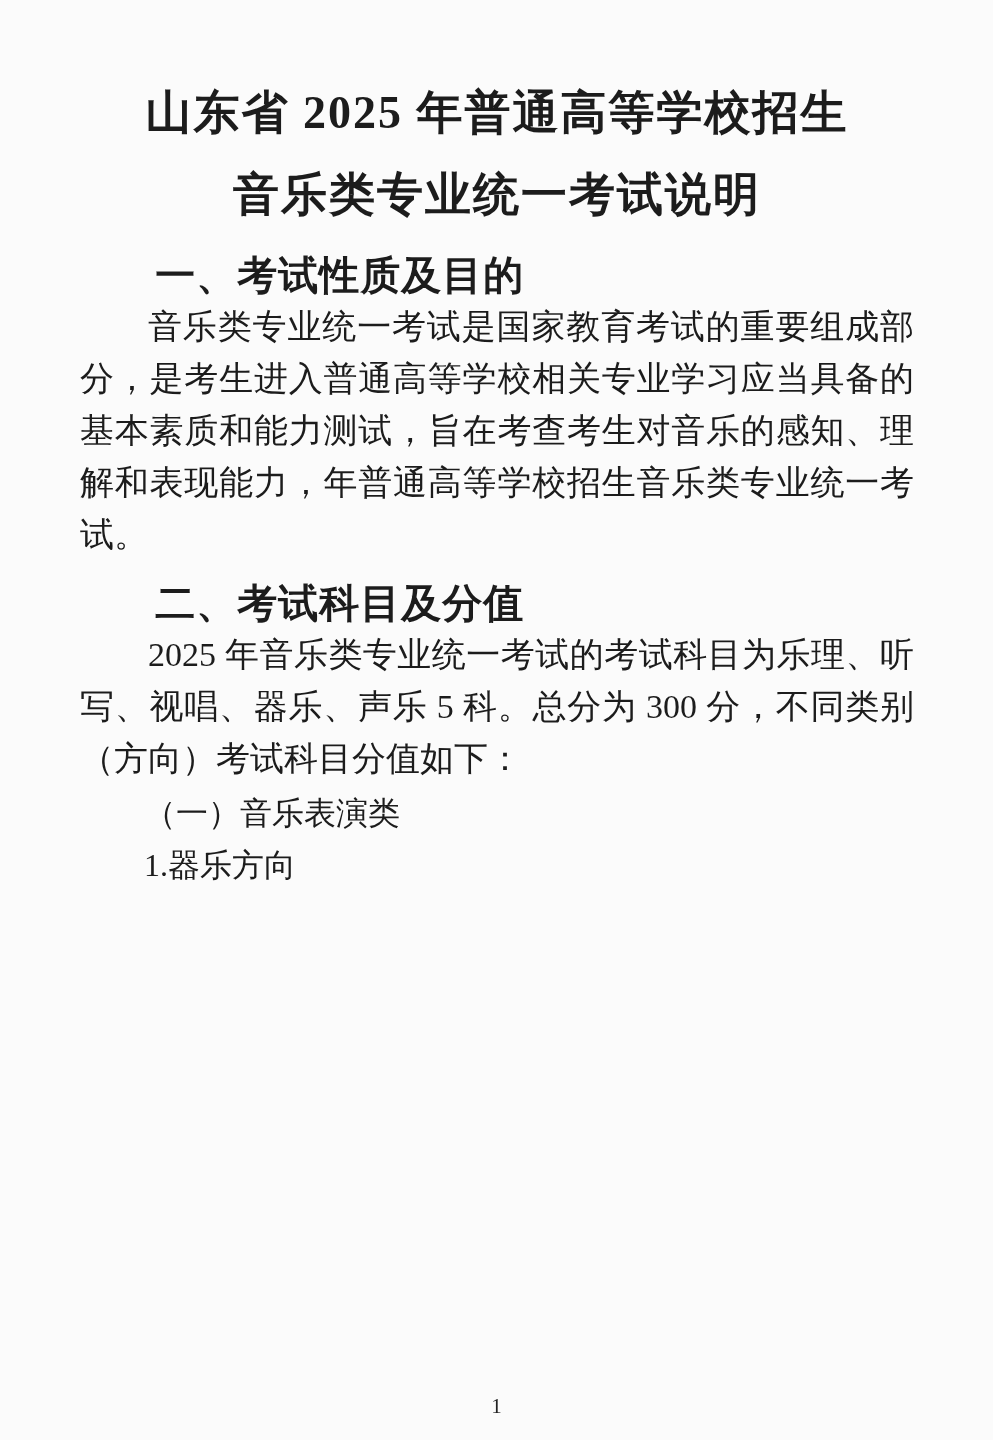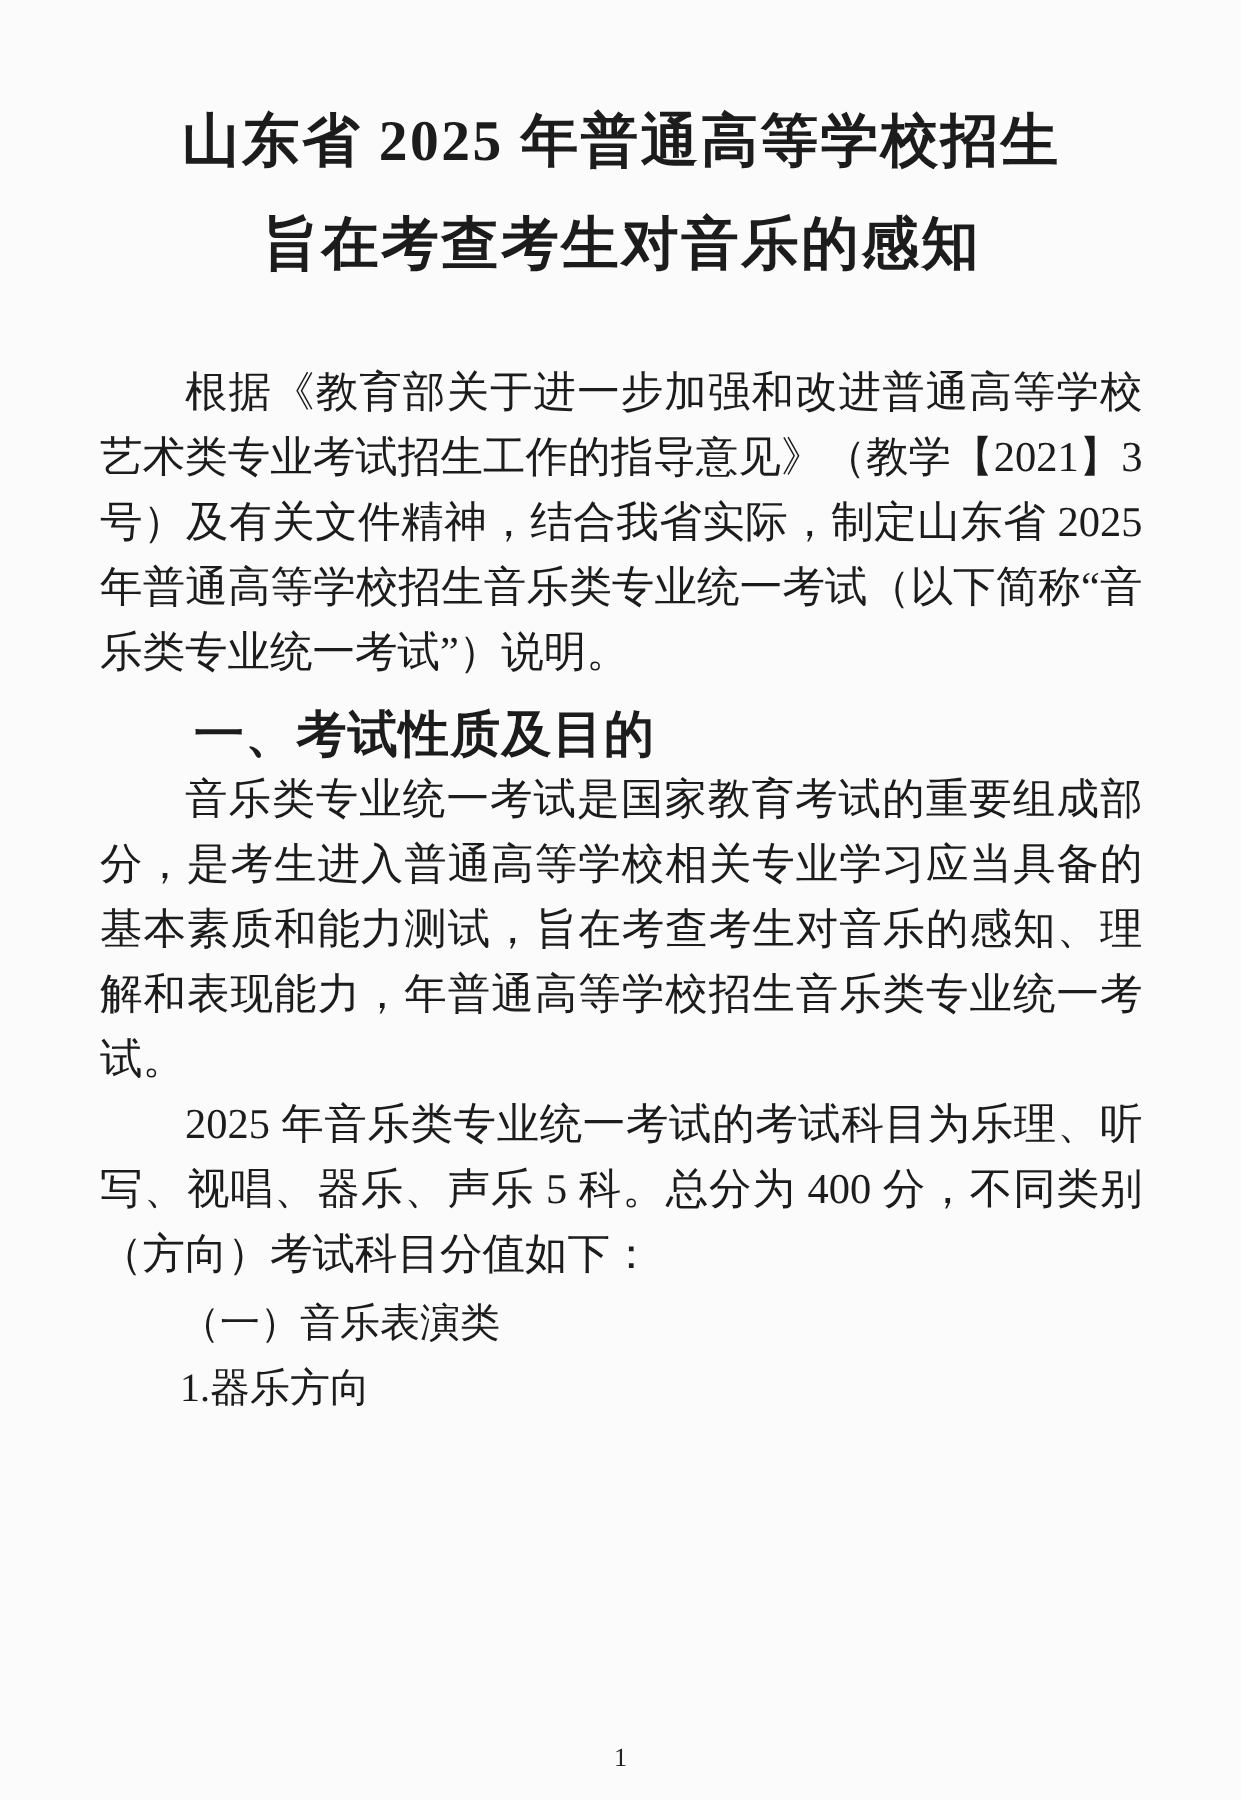--- a/index.html
+++ b/index.html
@@ -77,32 +77,32 @@
     font-family: "Liberation Serif", "DejaVu Serif", serif;
   }
 </style>
 </head>
 <body>
 
 <div class="page">
 
   <h1 class="doc-title">
     <span class="title-line">山东省 2025 年普通高等学校招生</span>
-    <span class="title-line">旨在考查考生对音乐的感知</span>
+    <span class="title-line">音乐类专业统一考试说明</span>
   </h1>
 
-  <p class="para intro">根据《教育部关于进一步加强和改进普通高等学校艺术类专业考试招生工作的指导意见》（教学【2021】3 号）及有关文件精神，结合我省实际，制定山东省 2025 年普通高等学校招生音乐类专业统一考试（以下简称“音乐类专业统一考试”）说明。</p>
 
   <h2 class="h-major">一、考试性质及目的</h2>
 
   <p class="para">音乐类专业统一考试是国家教育考试的重要组成部分，是考生进入普通高等学校相关专业学习应当具备的基本素质和能力测试，旨在考查考生对音乐的感知、理解和表现能力，年普通高等学校招生音乐类专业统一考试。</p>
 
 
+  <h2 class="h-major h2-gap">二、考试科目及分值</h2>
 
-  <p class="para">2025 年音乐类专业统一考试的考试科目为乐理、听写、视唱、器乐、声乐 5 科。总分为 400 分，不同类别（方向）考试科目分值如下：</p>
+  <p class="para">2025 年音乐类专业统一考试的考试科目为乐理、听写、视唱、器乐、声乐 5 科。总分为 300 分，不同类别（方向）考试科目分值如下：</p>
 
   <h3 class="h-sub">（一）音乐表演类</h3>
 
   <h4 class="h-sub no-gap">1.器乐方向</h4>
 
 </div>
 
 <div class="footer">1</div>
 
 </body></html>

